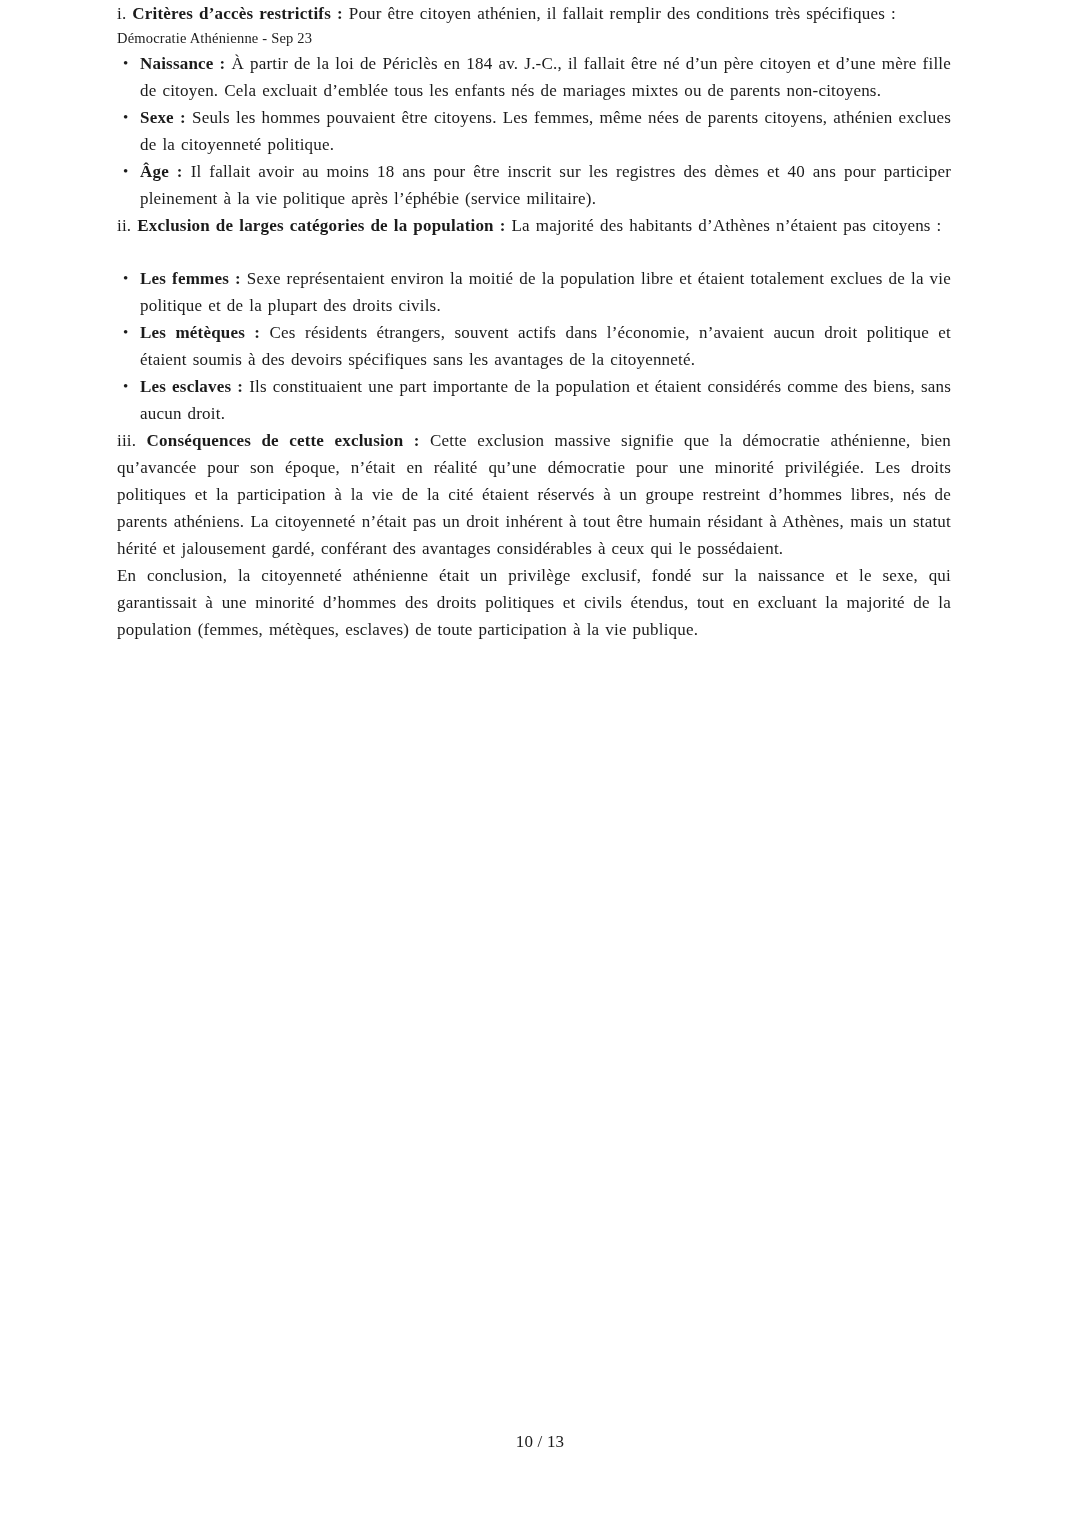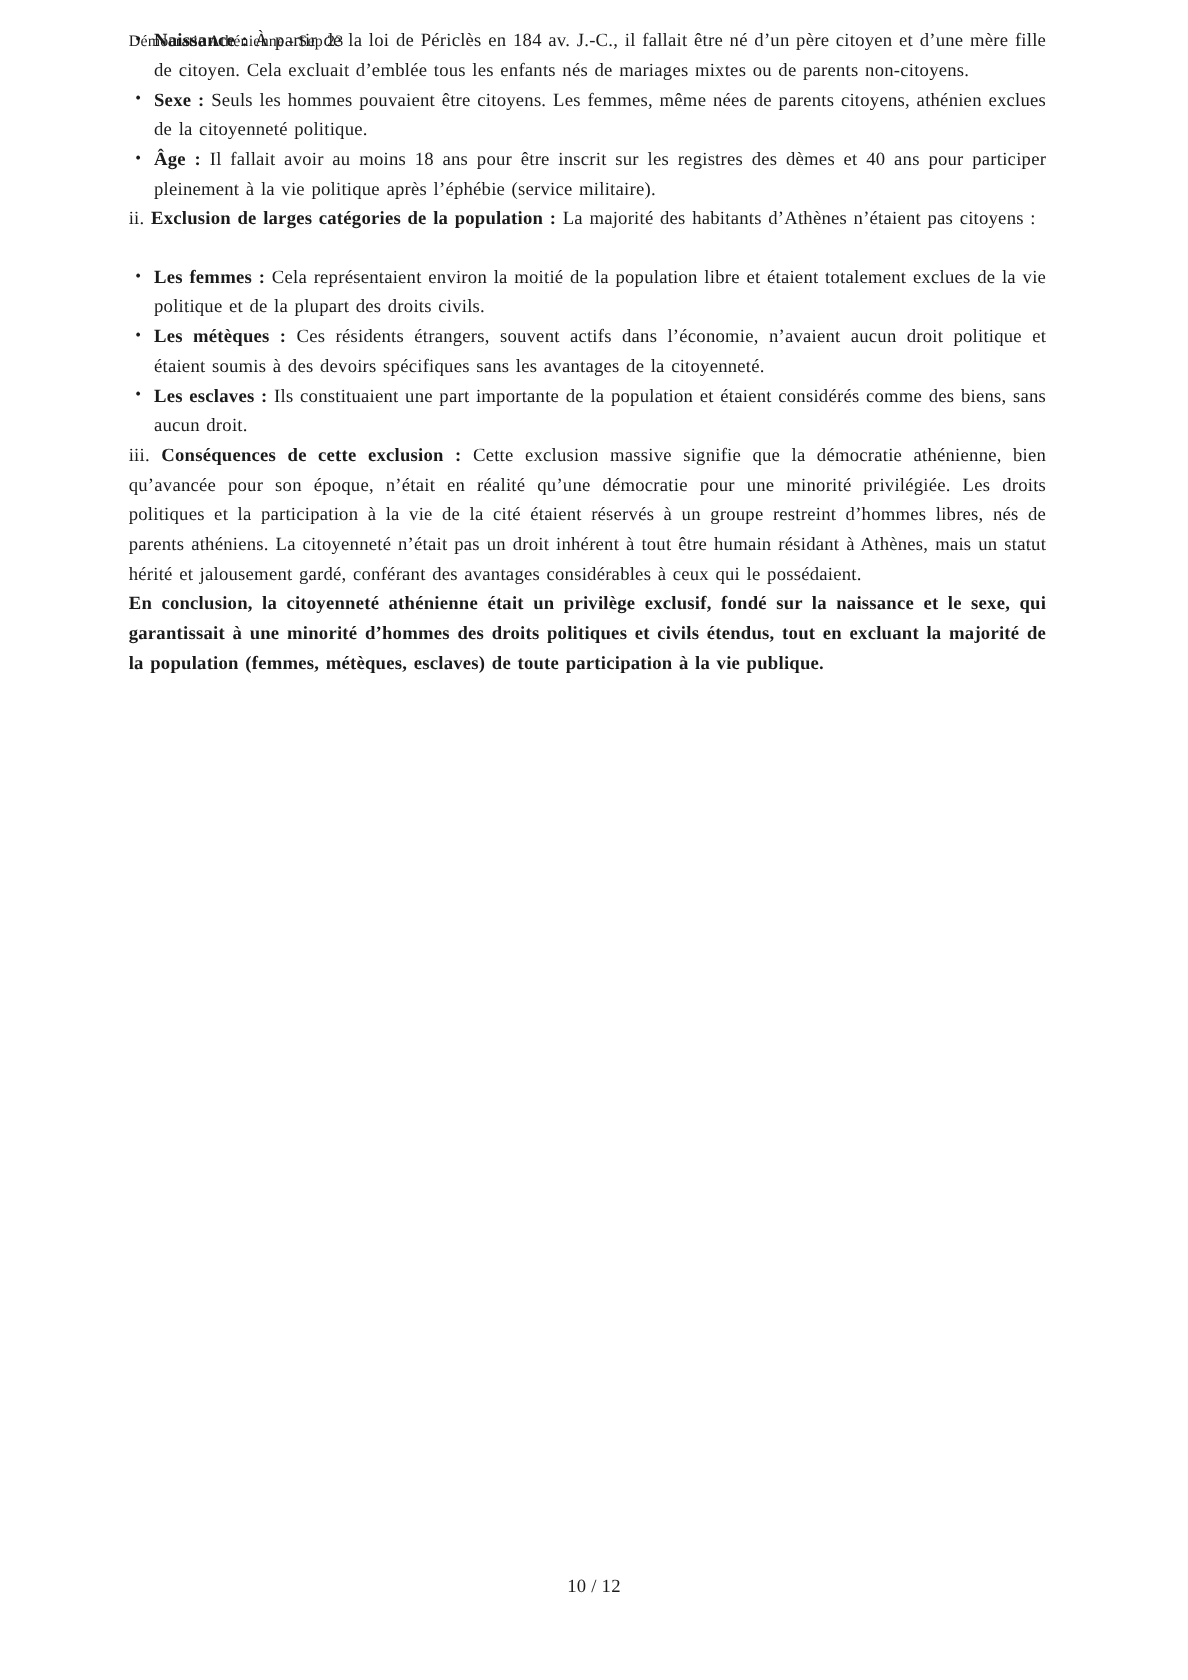--- a/index.html
+++ b/index.html
@@ -41,21 +41,21 @@
     letter-spacing: 0.2px;
     word-spacing: 1.5px;
     text-align: justify;
     hyphens: none;
   }
   .content p { margin: 0; }
   .sec { margin-left: 29px; }
   .sec-1 { margin-top: 120px; }
   .sec-2 { margin-top: 61px; }
   .sec-3 { margin-top: 68px; }
-  .conclusion { margin-top: 41px; font-weight: bold; }
+  .conclusion { margin-top: 41px; }
   strong { font-weight: bold; }
   ul.bullets {
     list-style: none;
     margin: 0;
     padding: 0;
   }
   ul.list-1 { margin-top: 23px; }
   ul.list-2 { margin-top: 26px; }
   ul.bullets li {
     position: relative;
@@ -86,38 +86,39 @@
 <body>
 
 <div class="page">
 
   <div class="header">
     <span>Démocratie Athénienne - Sep 23</span>
   </div>
 
   <main class="content">
 
+    <p class="sec sec-1"><span>i.</span> <strong>Critères d’accès restrictifs&nbsp;:</strong> <span>Pour être citoyen athénien, il fallait remplir des conditions très spécifiques&nbsp;:</span></p>
 
     <ul class="bullets list-1">
       <li><span class="bullet">•</span><strong>Naissance&nbsp;:</strong> <span>À partir de la loi de Périclès en 184 av. J.-C., il fallait être né d’un père citoyen et d’une mère fille de citoyen. Cela excluait d’emblée tous les enfants nés de mariages mixtes ou de parents non-citoyens.</span></li>
       <li><span class="bullet">•</span><strong>Sexe&nbsp;:</strong> <span>Seuls les hommes pouvaient être citoyens. Les femmes, même nées de parents citoyens, athénien exclues de la citoyenneté politique.</span></li>
       <li><span class="bullet">•</span><strong>Âge&nbsp;:</strong> <span>Il fallait avoir au moins 18 ans pour être inscrit sur les registres des dèmes et 40 ans pour participer pleinement à la vie politique après l’éphébie (service militaire).</span></li>
     </ul>
 
     <p class="sec sec-2"><span>ii.</span> <strong>Exclusion de larges catégories de la population&nbsp;:</strong> <span>La majorité des habitants d’Athènes n’étaient pas citoyens&nbsp;:</span></p>
 
     <ul class="bullets list-2">
-      <li><span class="bullet">•</span><strong>Les femmes&nbsp;:</strong> <span>Cela représentaient environ la moitié de la population libre et étaient totalement exclues de la vie politique et de la plupart des droits civils.</span></li>
+      <li><span class="bullet">•</span><strong>Les femmes&nbsp;:</strong> <span>Sexe représentaient environ la moitié de la population libre et étaient totalement exclues de la vie politique et de la plupart des droits civils.</span></li>
       <li><span class="bullet">•</span><strong>Les métèques&nbsp;:</strong> <span>Ces résidents étrangers, souvent actifs dans l’économie, n’avaient aucun droit politique et étaient soumis à des devoirs spécifiques sans les avantages de la citoyenneté.</span></li>
       <li><span class="bullet">•</span><strong>Les esclaves&nbsp;:</strong> <span>Ils constituaient une part importante de la population et étaient considérés comme des biens, sans aucun droit.</span></li>
     </ul>
 
     <p class="sec sec-3"><span>iii.</span> <strong>Conséquences de cette exclusion&nbsp;:</strong> <span>Cette exclusion massive signifie que la démocratie athénienne, bien qu’avancée pour son époque, n’était en réalité qu’une démocratie pour une minorité privilégiée. Les droits politiques et la participation à la vie de la cité étaient réservés à un groupe restreint d’hommes libres, nés de parents athéniens. La citoyenneté n’était pas un droit inhérent à tout être humain résidant à Athènes, mais un statut hérité et jalousement gardé, conférant des avantages considérables à ceux qui le possédaient.</span></p>
 
     <p class="conclusion">En conclusion, la citoyenneté athénienne était un privilège exclusif, fondé sur la naissance et le sexe, qui garantissait à une minorité d’hommes des droits politiques et civils étendus, tout en excluant la majorité de la population (femmes, métèques, esclaves) de toute participation à la vie publique.</p>
 
   </main>
 
   <div class="footer">
-    <span>10 / 12</span>
+    <span>10 / 13</span>
   </div>
 
 </div>
 
 </body></html>

